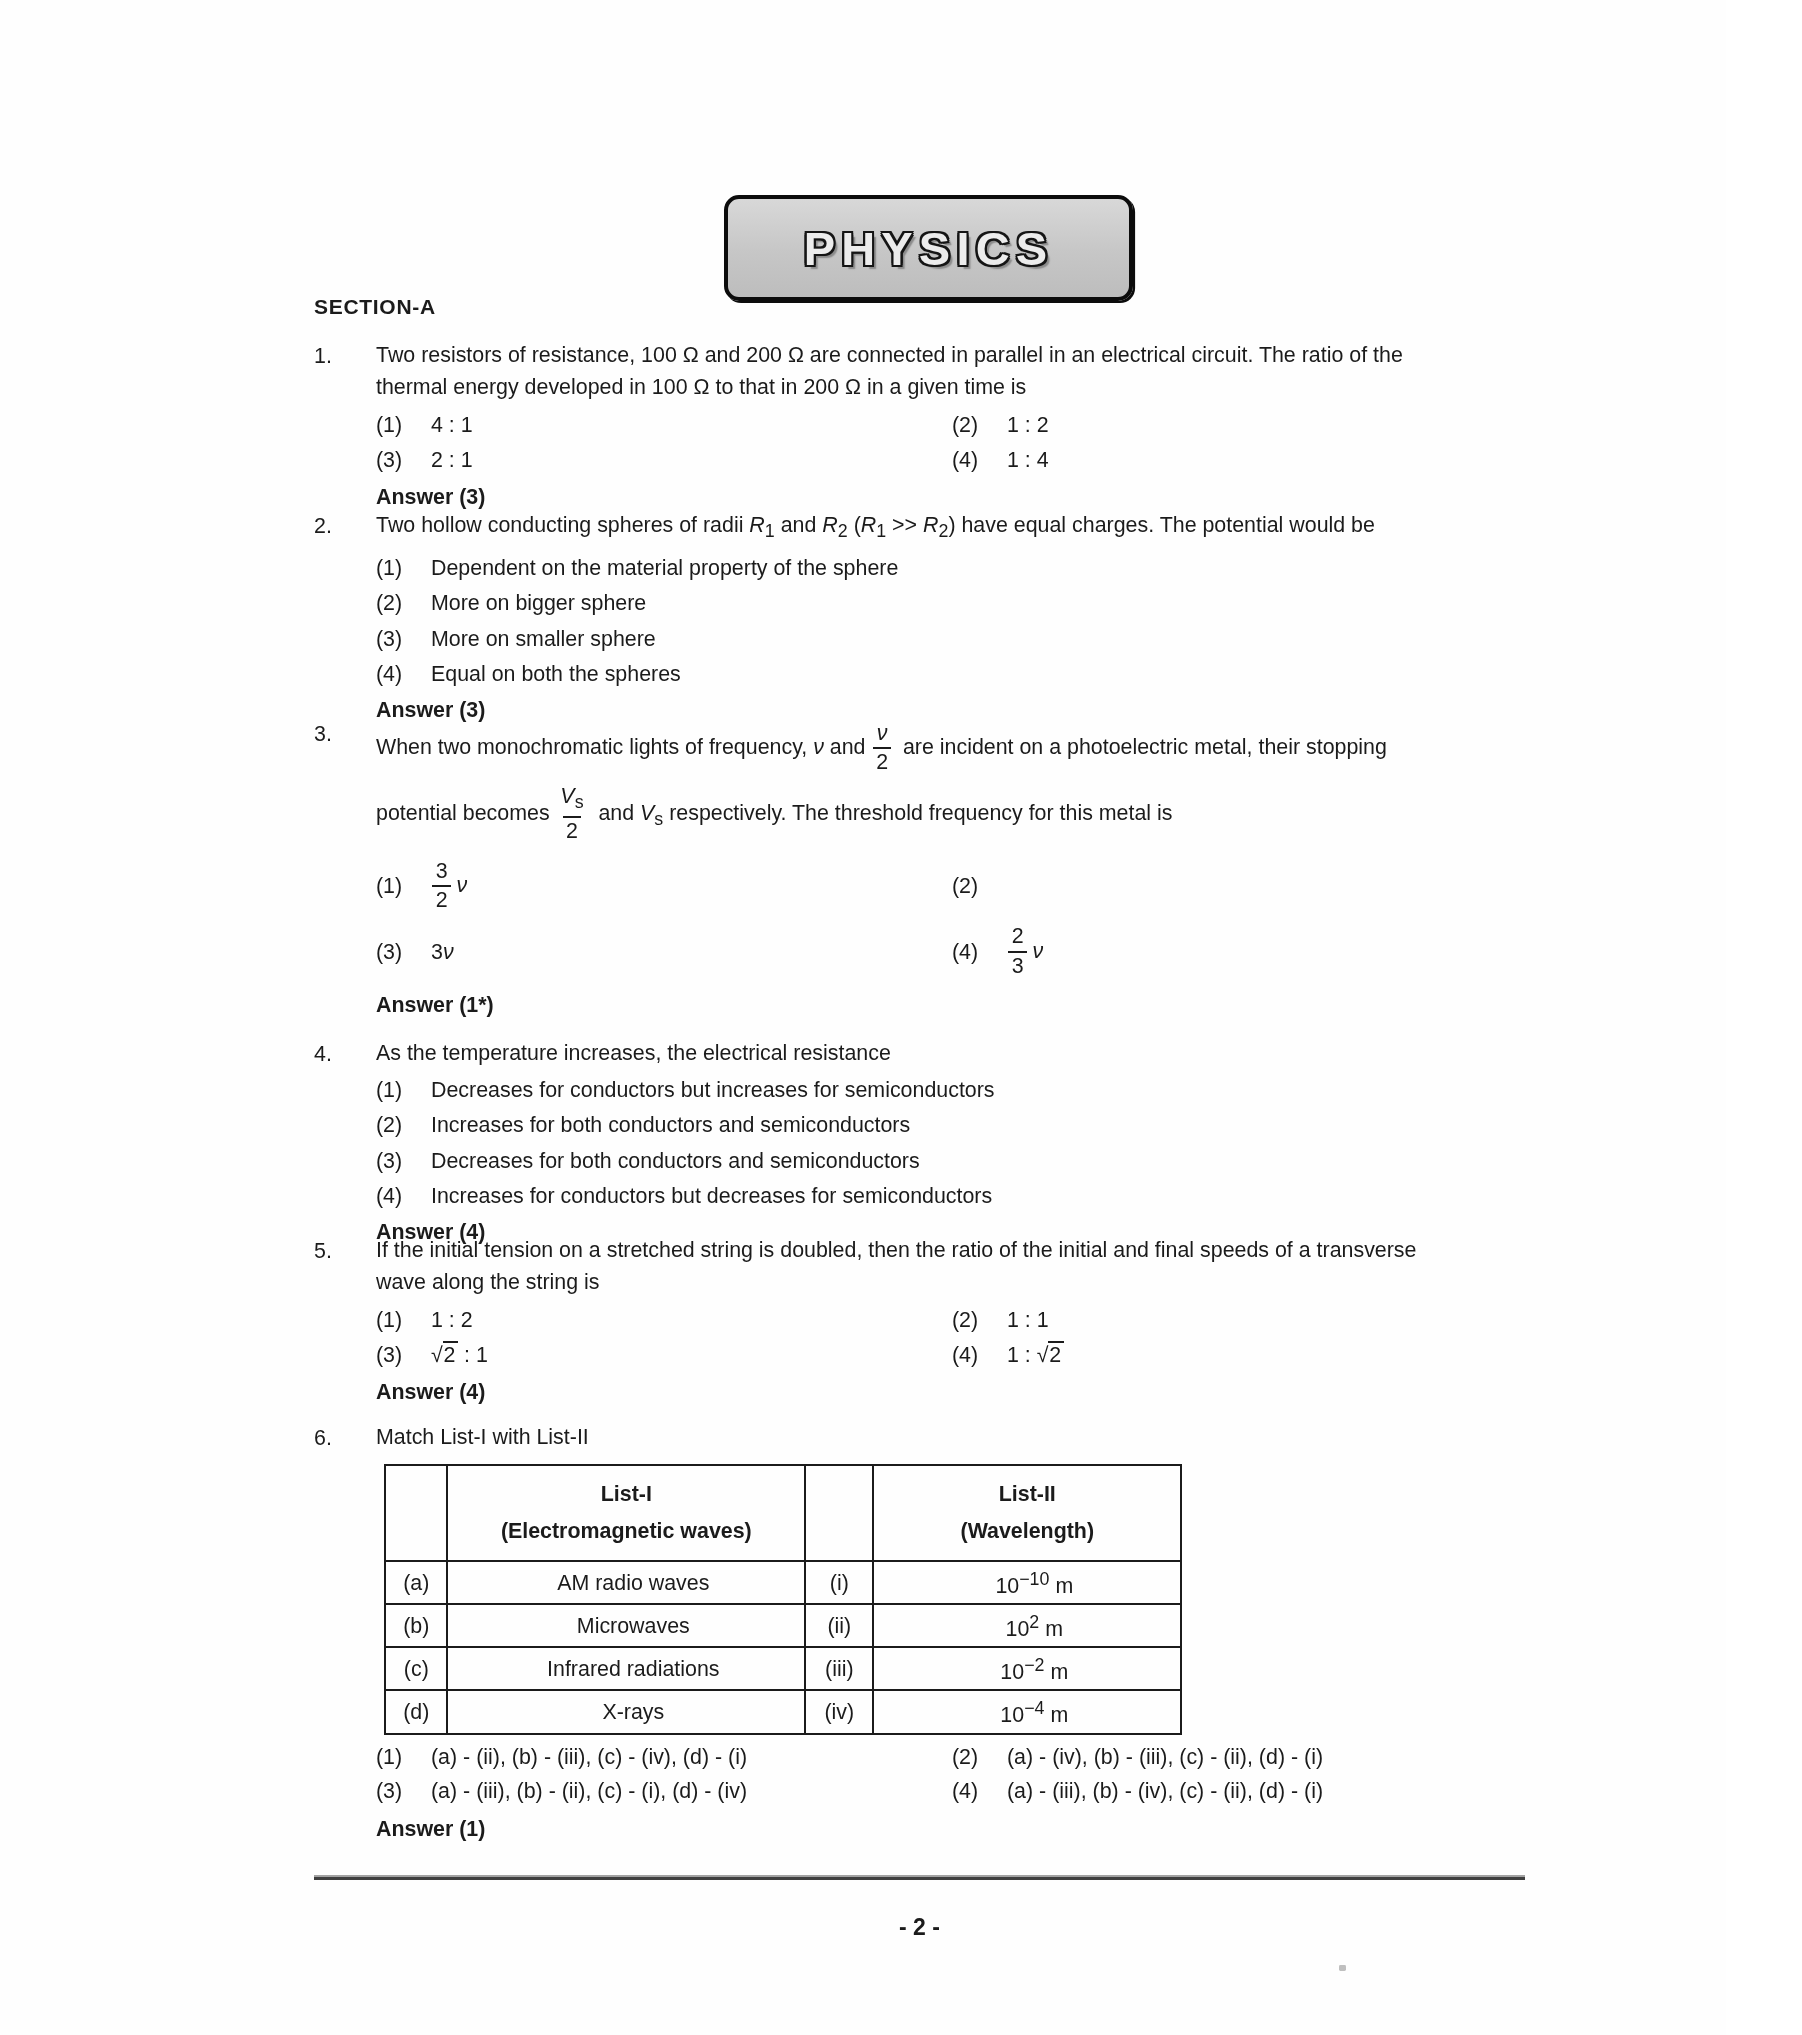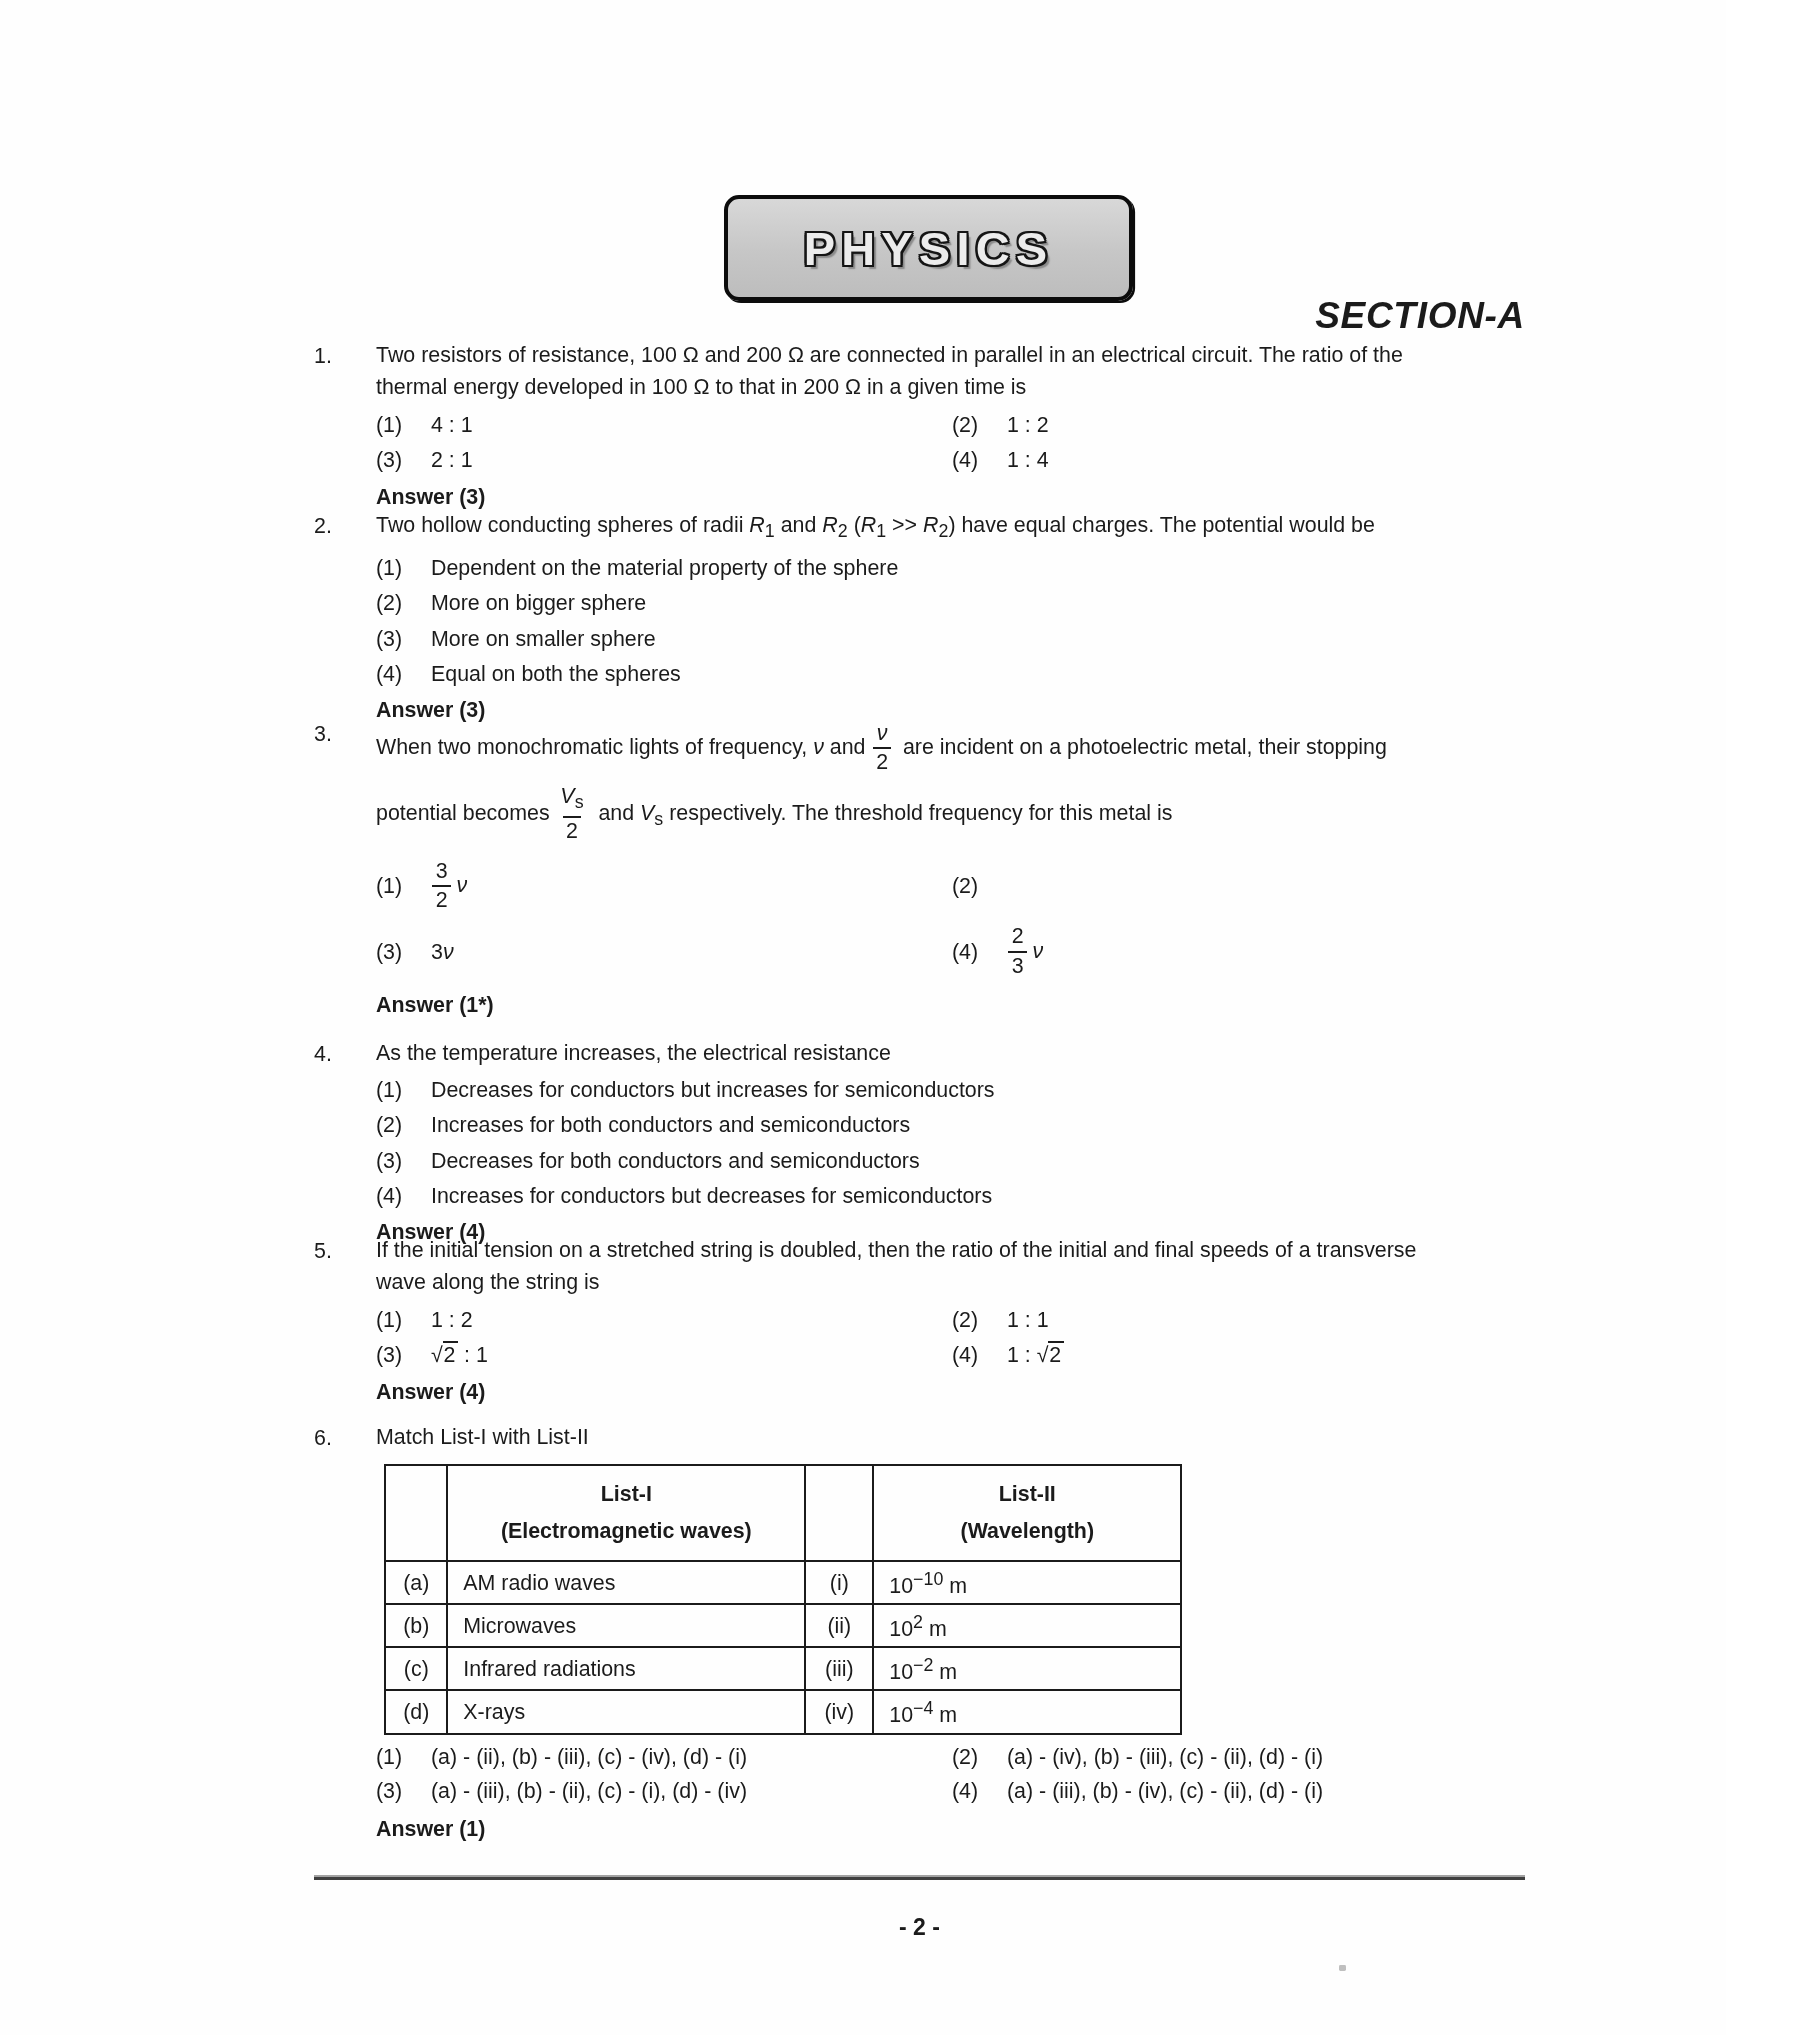--- a/index.html
+++ b/index.html
@@ -19,21 +19,21 @@
   .banner-text {
     font-size:47px; font-weight:bold; letter-spacing:6.2px; color:#ececec;
     text-shadow:
       -2.1px -2.1px 0 #151515, 2.1px -2.1px 0 #151515, -2.1px 2.1px 0 #151515, 2.1px 2.1px 0 #151515,
       -2.1px 0 0 #151515, 2.1px 0 0 #151515, 0 -2.1px 0 #151515, 0 2.1px 0 #151515,
       4.1px 4.1px 1.4px #8a8a8a;
   }
 
   .section-title {
     position:absolute; left:314px; top:295px; width:1211px;
-    text-align:right; font-size:37px; font-weight:bold; letter-spacing:0.7px;font-style:italic;
+    text-align:left; font-size:21px; font-weight:bold; letter-spacing:0.7px;
   }
 
   
   .content { position:absolute; left:314px; top:339px; width:1211px; font-size:21.4px; line-height:32px; }
   .q { position:absolute; left:0; width:100%; display:grid; grid-template-columns:62px 1fr; align-items:start; }
   .qnum { font-size:21.4px; padding-top:0.7px; }
   .qtext { margin:0; white-space:nowrap; }
   .answer { margin:4.1px 0 0 0; font-weight:bold; }
 
   .opts2 { display:grid; grid-template-columns:576px 1fr; margin-top:4.8px; }
@@ -49,21 +49,21 @@
   .fden { border-top:2.1px solid #1b1b1b; }
   .sqrt { white-space:nowrap; }
   .rad { border-top:2.1px solid #1b1b1b; padding:0 2.8px 0 0.7px; }
 
   
   .mtable { border-collapse:collapse; table-layout:fixed; margin:11px 0 1.4px 8.3px; }
   .mtable th,.mtable td { border:2.1px solid #1b1b1b; overflow:hidden; }
   .mtable th { font-weight:bold; text-align:center; padding:10px 0; line-height:37px; font-size:21.4px; }
   .mtable td { height:39px; font-size:21.4px; }
   .c-center { text-align:center; }
-  .c-left { text-align:left; padding-left:15px; }
+  .c-left { text-align:center; padding-left:15px; }
   .choose-line { margin:9.7px 0 0 0; }
 
   
   .footer-rule { position:absolute; left:314px; top:1875px; width:1211px; height:3.4px;
                  background:#3f3f3f; border-top:2.1px solid #a2a2a2; }
   .page-number { position:absolute; left:314px; top:1914px; width:1211px; text-align:center;
                  font-weight:bold; font-size:23px; }
   .speck { position:absolute; left:1339px; top:1965px; width:6.9px; height:5.5px;
            background:#8a8a8a; opacity:.55; border-radius:1.4px; }
 </style>

